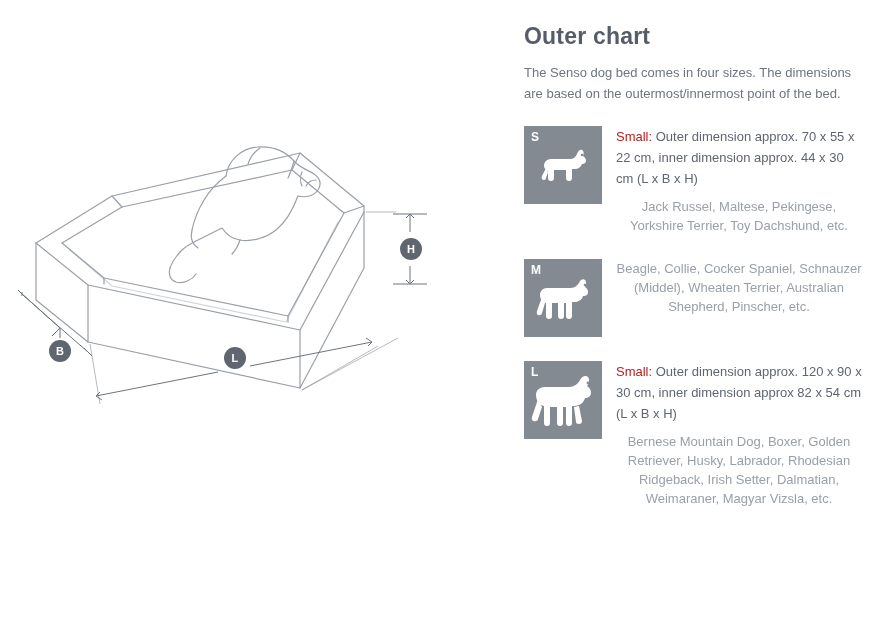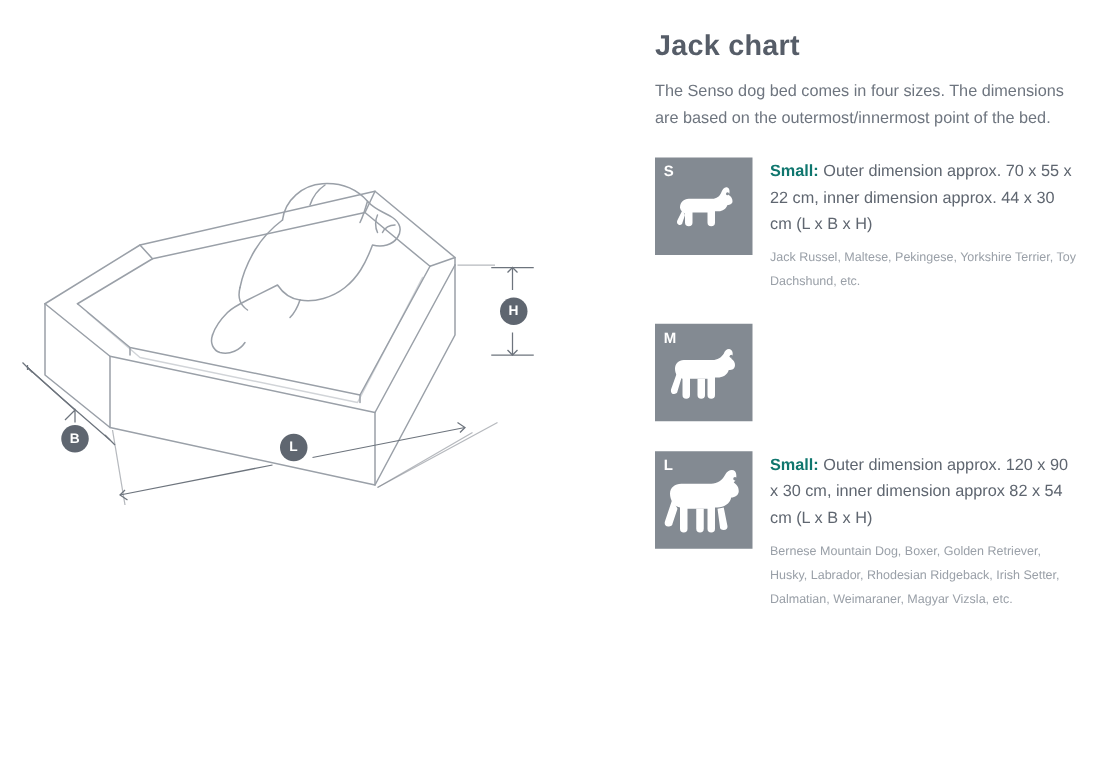--- a/index.html
+++ b/index.html
@@ -101,28 +101,29 @@
     flex: 1;
     min-width: 0;
   }
   .size-text .main {
     font-size: 13px;
     line-height: 21px;
     color: #5f6670;
     margin: 0 0 8px 0;
   }
   .size-text .main b {
-    font-weight: bold;
-    color: #0f766e;
+    font-weight: normal;
+    color: #b91c1c;
   }
   .size-text .breeds {
-    font-size: 10px;
+    font-size: 13px;
     line-height: 19px;
     color: #9aa0a8;
     margin: 0;
+    text-align: center;
   }
 </style>
 </head>
 <body>
 
 <div class="page">
 
   <div class="illustration">
     <svg width="500" height="619" viewBox="0 0 500 619" fill="none">
       <g stroke="#9aa0a8" stroke-width="1.2" fill="none" stroke-linejoin="round" stroke-linecap="round">
@@ -183,21 +184,21 @@
         <path d="M90 344 L100 404 M302 390 L378 346" stroke-opacity="0.5"></path>
       </g>
     </svg>
 
     <div class="dim-badge badge-h">H</div>
     <div class="dim-badge badge-b">B</div>
     <div class="dim-badge badge-l">L</div>
   </div>
 
   <div class="chart">
-    <h1>Jack chart</h1>
+    <h1>Outer chart</h1>
     <p class="intro">The Senso dog bed comes in four sizes. The dimensions are based on the outermost/innermost point of the bed.</p>
 
     <div class="size-row">
       <div class="size-icon">
         <span class="letter">S</span>
         <svg width="78" height="78" viewBox="0 0 78 78">
           <g fill="#ffffff">
             <path d="M20 40 C20 36 23 33 27 33 L46 33 C49 33 52 31 53 28 C54 25 56 23 58 24
                      C60 25 60 28 59 30 C61 31 62 33 62 35 C62 37 60 38 58 38
                      C57 41 54 43 51 43 L48 43 L48 52 C48 54 47 55 45 55 C43 55 42 54 42 52 L42 44
@@ -227,20 +228,21 @@
                      L28 44 L28 57 C28 59 27 60 25 60 C23 60 22 59 22 57 L22 44
                      C18 43 16 40 16 36 Z"></path>
             <path d="M18 38 L13 52 C12 55 14 57 16 56 C17 56 18 55 18 54 L21 44 Z"></path>
             <path d="M34 44 L34 57 C34 59 35 60 37 60 C39 60 40 59 40 57 L40 44 Z"></path>
             <path d="M52 44 L52 57 C52 59 53 60 55 60 C57 60 58 59 58 57 L58 44 Z" opacity="0"></path>
             <circle cx="61" cy="26" r="1.3" fill="#838a92"></circle>
           </g>
         </svg>
       </div>
       <div class="size-text">
+        <p class="breeds">Beagle, Collie, Cocker Spaniel, Schnauzer (Middel), Wheaten Terrier, Australian Shepherd, Pinscher, etc.</p>
       </div>
     </div>
 
     <div class="size-row">
       <div class="size-icon">
         <span class="letter">L</span>
         <svg width="78" height="78" viewBox="0 0 78 78">
           <g fill="#ffffff">
             <path d="M12 34 C12 29 16 26 21 26 L45 26 C50 26 54 23 56 19 C58 15 62 14 64 16
                      C66 19 65 23 63 25 C66 27 67 29 67 32 C67 35 64 37 61 37

